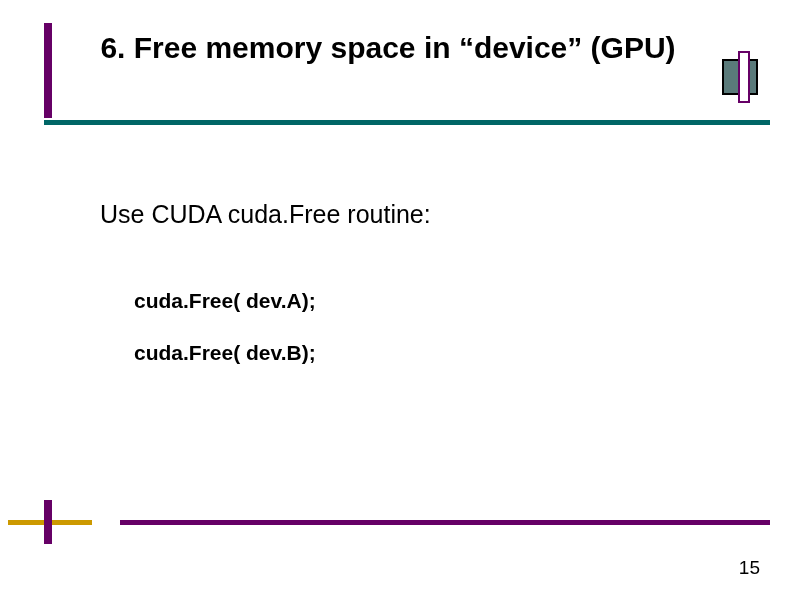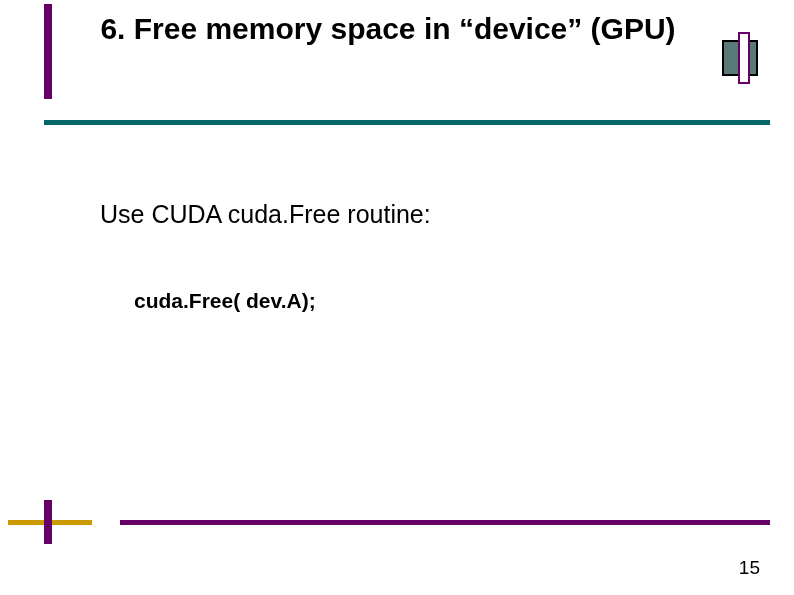--- a/index.html
+++ b/index.html
@@ -11,21 +11,21 @@
     position: relative;
     overflow: hidden;
   }
   .slide {
     position: relative;
     width: 100%;
     height: 100%;
   }
   .header-area {
     position: relative;
-    padding-top: 4px;
+    padding-top: 23px;
   }
   .title-row {
     position: relative;
     height: 95px;
   }
   .title-vert-bar {
     position: absolute;
     left: 44px;
     top: 0;
     width: 8px;
@@ -140,20 +140,21 @@
         <div class="decor-back"></div>
         <div class="decor-front"></div>
       </div>
     </div>
     <div class="header-rule"></div>
   </div>
 
   <div class="body-area">
     <div class="intro">Use CUDA cuda.Free routine:</div>
     <div class="code-line">cuda.Free( dev.A);</div>
+    <div class="code-line">cuda.Free( dev.B);</div>
   </div>
 
   <div class="footer-cross-h"></div>
   <div class="footer-cross-v"></div>
   <div class="footer-rule"></div>
 
   <div class="page-num">15</div>
 
 </div>
 

